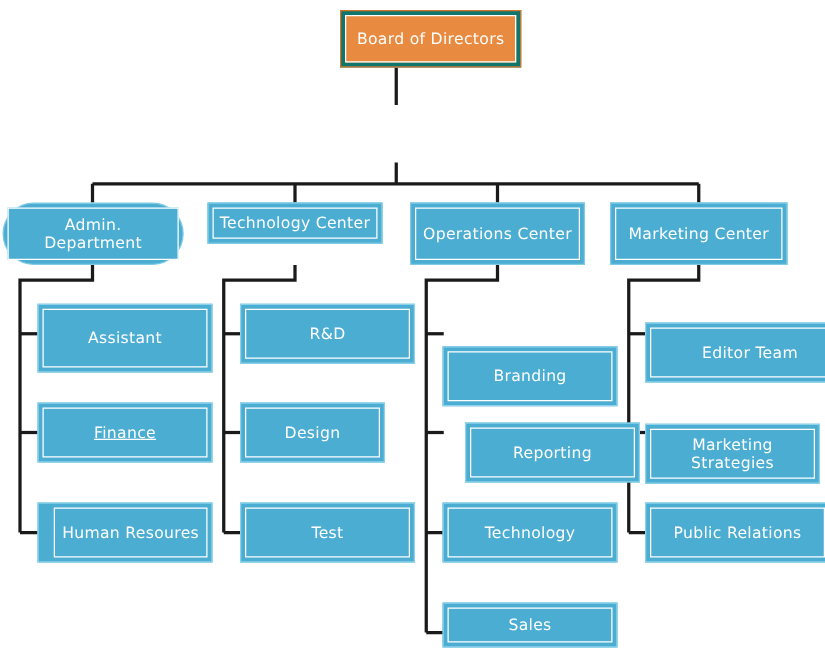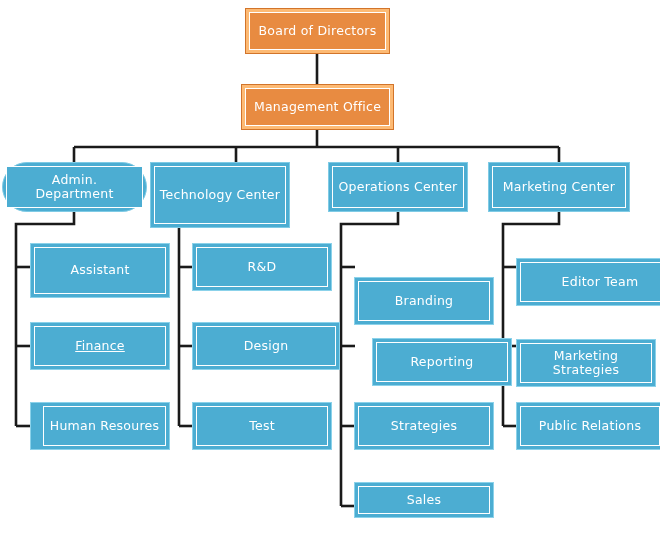--- a/index.html
+++ b/index.html
@@ -47,22 +47,23 @@
     display: flex;
     align-items: center;
     justify-content: center;
     border: 1px solid #ffffff;
   }
   .node .node-label {
     display: block;
     padding: 0 4px;
   }
   .node.exec {
-    background: #fdba74;
+    background: #0f766e;
     border-color: #d2742a;
+    margin-left: 27px;
   }
   .node.exec .node-inner {
     background: #e88b41;
   }
   .node.unit {
     background: #4cadd2;
     border-color: #7fcbe5;
   }
   .node.unit .node-inner {
     background: #4cadd2;
@@ -108,33 +109,28 @@
         <path d="M 503 426 L 517 426"></path>
       </g>
   </svg>
 
   <div class="node exec" style="left: 245px; top: 8px; width: 145px; height: 46px;">
     <div class="node-inner">
       <span class="node-label">Board of Directors</span>
     </div>
   </div>
 
-  <div class="node exec" style="left: 241px; top: 84px; width: 153px; height: 46px;">
-    <div class="node-inner">
-      <span class="node-label">Management Office</span>
-    </div>
-  </div>
 
   <div id="unit-container">
       <div class="node unit" style="left: 2px; top: 162px; width: 145px; height: 50px; border-radius: 25px;">
         <div class="node-inner">
           <span class="node-label">Admin. Department</span>
         </div>
       </div>
-      <div class="node unit" style="left: 150px; top: 162px; width: 140px; height: 66px; justify-content: flex-end;">
+      <div class="node unit" style="left: 166px; top: 162px; width: 140px; height: 33px; justify-content: flex-end;">
         <div class="node-inner">
           <span class="node-label">Technology Center</span>
         </div>
       </div>
       <div class="node unit" style="left: 328px; top: 162px; width: 140px; height: 50px;">
         <div class="node-inner">
           <span class="node-label">Operations Center</span>
         </div>
       </div>
       <div class="node unit" style="left: 488px; top: 162px; width: 142px; height: 50px;">
@@ -157,21 +153,21 @@
       <div class="node team" style="left: 30px; top: 402px; width: 140px; height: 48px; padding-left: 12px;">
         <div class="node-inner">
           <span class="node-label">Human Resoures</span>
         </div>
       </div>
       <div class="node team" style="left: 192px; top: 243px; width: 140px; height: 48px;">
         <div class="node-inner">
           <span class="node-label">R&amp;D</span>
         </div>
       </div>
-      <div class="node team" style="left: 192px; top: 322px; width: 148px; height: 48px;">
+      <div class="node team" style="left: 192px; top: 322px; width: 116px; height: 48px;">
         <div class="node-inner">
           <span class="node-label">Design</span>
         </div>
       </div>
       <div class="node team" style="left: 192px; top: 402px; width: 140px; height: 48px;">
         <div class="node-inner">
           <span class="node-label">Test</span>
         </div>
       </div>
       <div class="node team" style="left: 354px; top: 243px; width: 140px; height: 48px; margin-top: 34px;">
@@ -179,21 +175,21 @@
           <span class="node-label">Branding</span>
         </div>
       </div>
       <div class="node team" style="left: 354px; top: 338px; width: 140px; height: 48px; margin-left: 18px;">
         <div class="node-inner">
           <span class="node-label">Reporting</span>
         </div>
       </div>
       <div class="node team" style="left: 354px; top: 402px; width: 140px; height: 48px;">
         <div class="node-inner">
-          <span class="node-label">Strategies</span>
+          <span class="node-label">Technology</span>
         </div>
       </div>
       <div class="node team" style="left: 354px; top: 482px; width: 140px; height: 36px;">
         <div class="node-inner">
           <span class="node-label">Sales</span>
         </div>
       </div>
       <div class="node team" style="left: 516px; top: 234px; width: 168px; height: 48px; margin-top: 24px;">
         <div class="node-inner">
           <span class="node-label">Editor Team</span>

